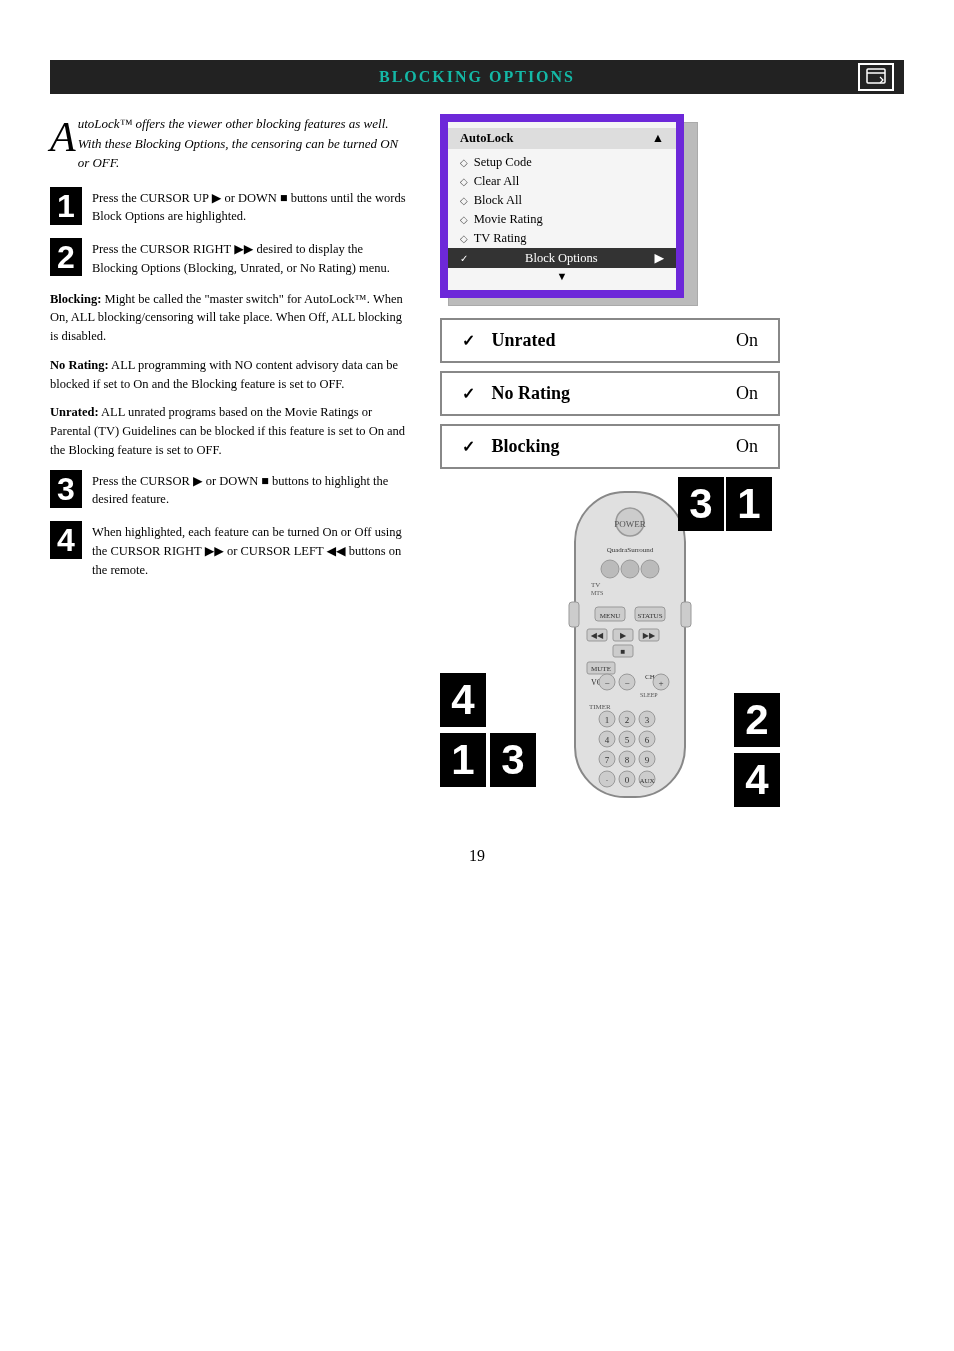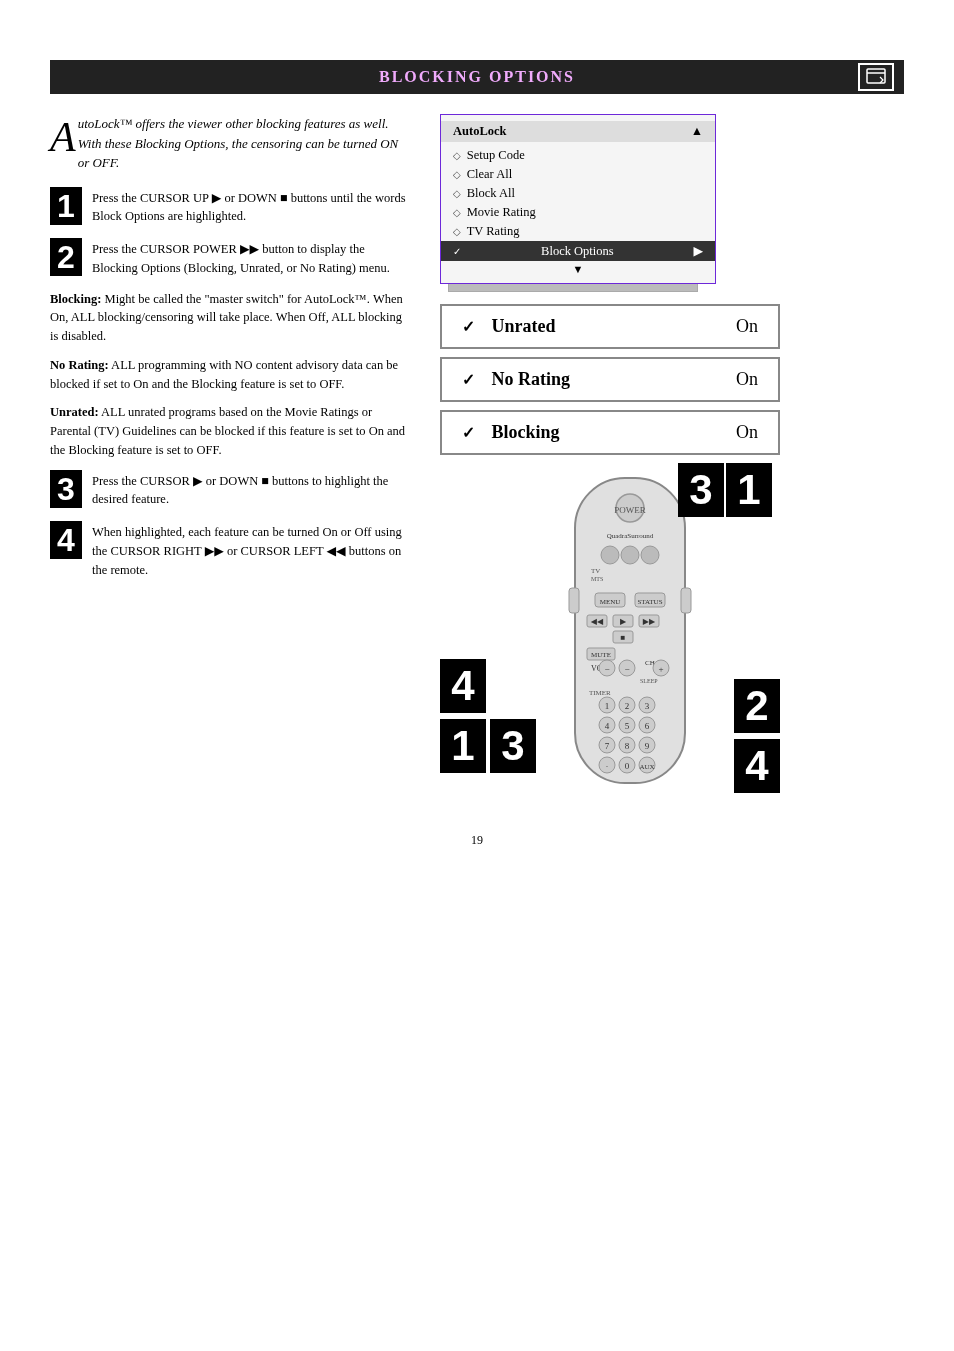--- a/index.html
+++ b/index.html
@@ -8,21 +8,21 @@
       min-height: 1351px;
       background: #fff;
       font-family: 'Times New Roman', Times, serif;
       font-size: 13px;
       color: #000;
       padding: 60px 50px 40px 50px;
     }
 
     .page-title-bar {
       background: #222;
-      color: #f0abfc;
+      color: #14b8a6;
       text-align: center;
       padding: 8px 0;
       font-size: 16px;
       font-weight: bold;
       letter-spacing: 2px;
       text-transform: uppercase;
       margin-bottom: 20px;
       position: relative;
     }
     .page-title-bar .title-icon {
@@ -105,25 +105,25 @@
       margin-bottom: 10px;
       font-size: 12.5px;
       line-height: 1.5;
     }
     .desc-block b {
       font-weight: bold;
     }
 
     
     .menu-box {
-      border: 1px solid #6d28d9;
+      border: 8px solid #6d28d9;
       background: #f5f5f5;
       padding: 6px 0;
       margin-bottom: 16px;
-      width: 276px;
+      width: 244px;
       font-size: 12.5px;
       position: relative;
     }
     .menu-box-header {
       display: flex;
       align-items: center;
       justify-content: space-between;
       padding: 3px 12px;
       background: #ddd;
       margin-bottom: 4px;
@@ -192,21 +192,21 @@
       position: relative;
       width: 340px;
       height: 340px;
       display: flex;
       justify-content: center;
     }
 
     .page-number {
       text-align: center;
       margin-top: 30px;
-      font-size: 12px;
+      font-size: 16px;
     }
   </style>
 </head>
 <body>
 
 <div class="page-title-bar">
   <span>Blocking Options</span>
   <div class="title-icon">
     <svg viewBox="0 0 22 18" fill="none" stroke="#fff" stroke-width="1.5">
       <rect x="2" y="1" width="18" height="14" rx="1"></rect>
@@ -229,21 +229,21 @@
     <div class="step-block">
       <div class="step-number">1</div>
       <div class="step-text">
         <b>Press the CURSOR UP ▶ or DOWN ■ buttons</b> until the words <b>Block Options</b> are highlighted.
       </div>
     </div>
 
     <div class="step-block">
       <div class="step-number">2</div>
       <div class="step-text">
-        <b>Press the CURSOR POWER ▶▶ button</b> to display the <b>Blocking Options (Blocking, Unrated, or No Rating) menu.</b>
+        <b>Press the CURSOR RIGHT ▶▶ desired</b> to display the <b>Blocking Options (Blocking, Unrated, or No Rating) menu.</b>
       </div>
     </div>
 
     <div class="desc-block">
       <b>Blocking:</b> Might be called the "master switch" for AutoLock™. When On, ALL blocking/censoring will take place. When Off, ALL blocking is disabled.
     </div>
 
     <div class="desc-block">
       <b>No Rating:</b> ALL programming with NO content advisory data can be blocked if set to On and the Blocking feature is set to OFF.
     </div>

